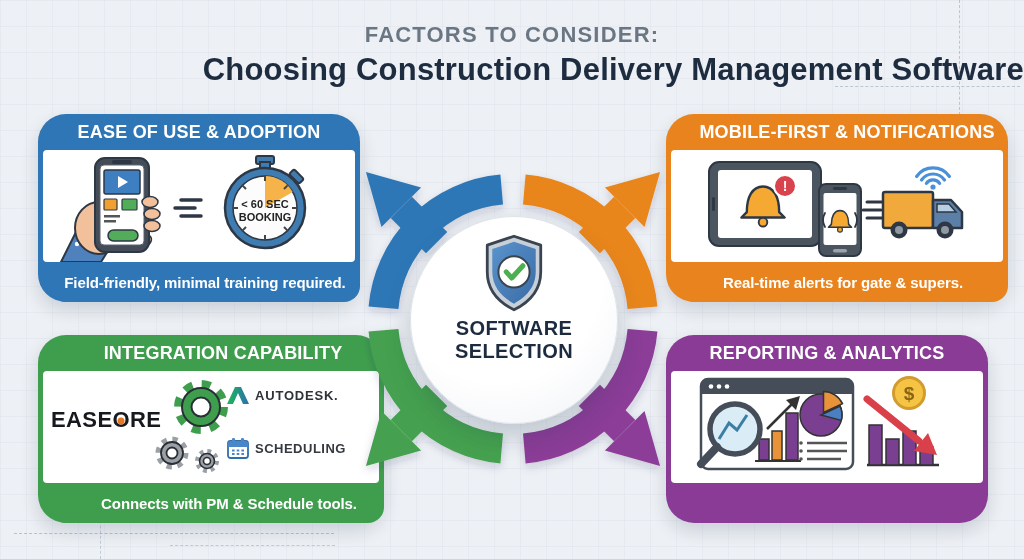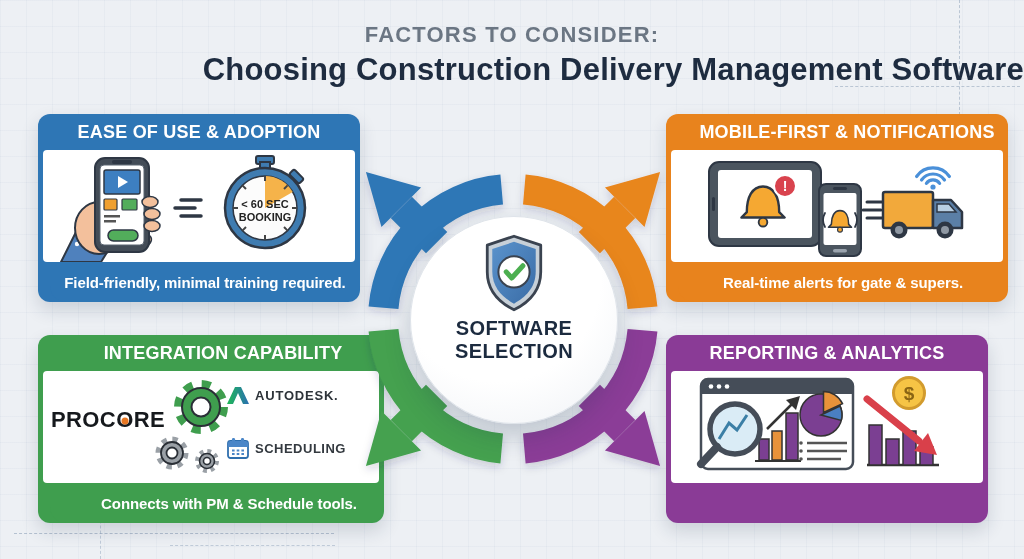--- a/index.html
+++ b/index.html
@@ -22,21 +22,21 @@
   .kicker{
     position:absolute;left:0;top:22px;width:100%;text-align:center;
     font-size:22px;font-weight:700;letter-spacing:1.2px;color:#6b7683;
   }
   .main-title{
     position:absolute;left:0;top:52px;width:100%;text-align:right;
     font-size:31px;font-weight:700;letter-spacing:.2px;color:#1e2c40;
   }
 
   .card{
-    position:absolute;width:322px;height:188px;border-radius:12px;
+    position:absolute;width:322px;height:188px;border-radius:28px;
     box-shadow:0 8px 18px rgba(25,45,75,.16);z-index:2;
   }
   .card.ease,.card.ease .card-footer{background-color:#2e76b5;}
   .card.mobile,.card.mobile .card-footer{background-color:#e8831d;}
   .card.integration,.card.integration .card-footer{background-color:#3f9e4e;padding-left:24px;}
   .card.reporting,.card.reporting .card-footer{background-color:#8a3b96;}
   .card.ease{background:#2e76b5;} .card.mobile{background:#e8831d;padding-left:20px;}
   .card.integration{background:#3f9e4e;} .card.reporting{background:#8a3b96;}
   .pos-tl{left:38px;top:114px;} .pos-tr{left:666px;top:114px;}
   .pos-bl{left:38px;top:335px;} .pos-br{left:666px;top:335px;}
@@ -210,21 +210,21 @@
           </g>
         </g>
       </svg>
     </div>
     <div class="card-footer">Real-time alerts for gate &amp; supers.</div>
   </section>
 
   <section class="card integration pos-bl">
     <div class="card-header">INTEGRATION CAPABILITY</div>
     <div class="card-body">
-      <div class="procore"><span>PROC</span><span class="o-dot">O</span><span>RE</span></div>
+      <div class="procore"><span>EASE</span><span class="o-dot">O</span><span>RE</span></div>
       <div class="gears-wrap">
         <svg width="106" height="108" viewBox="0 0 106 108">
           <g transform="translate(46,34)">
             <circle r="22" fill="none" stroke="#3f9e4e" stroke-width="10" stroke-dasharray="8.5 8.78"></circle>
             <circle r="19" fill="#3f9e4e" stroke="#2a2f36" stroke-width="2"></circle>
             <circle r="9.5" fill="#ffffff" stroke="#2a2f36" stroke-width="2"></circle>
           </g>
           <g transform="translate(17,80)">
             <circle r="13" fill="none" stroke="#9aa0a6" stroke-width="7" stroke-dasharray="5 5.2"></circle>
             <circle r="11" fill="#9aa0a6" stroke="#2a2f36" stroke-width="1.8"></circle>

